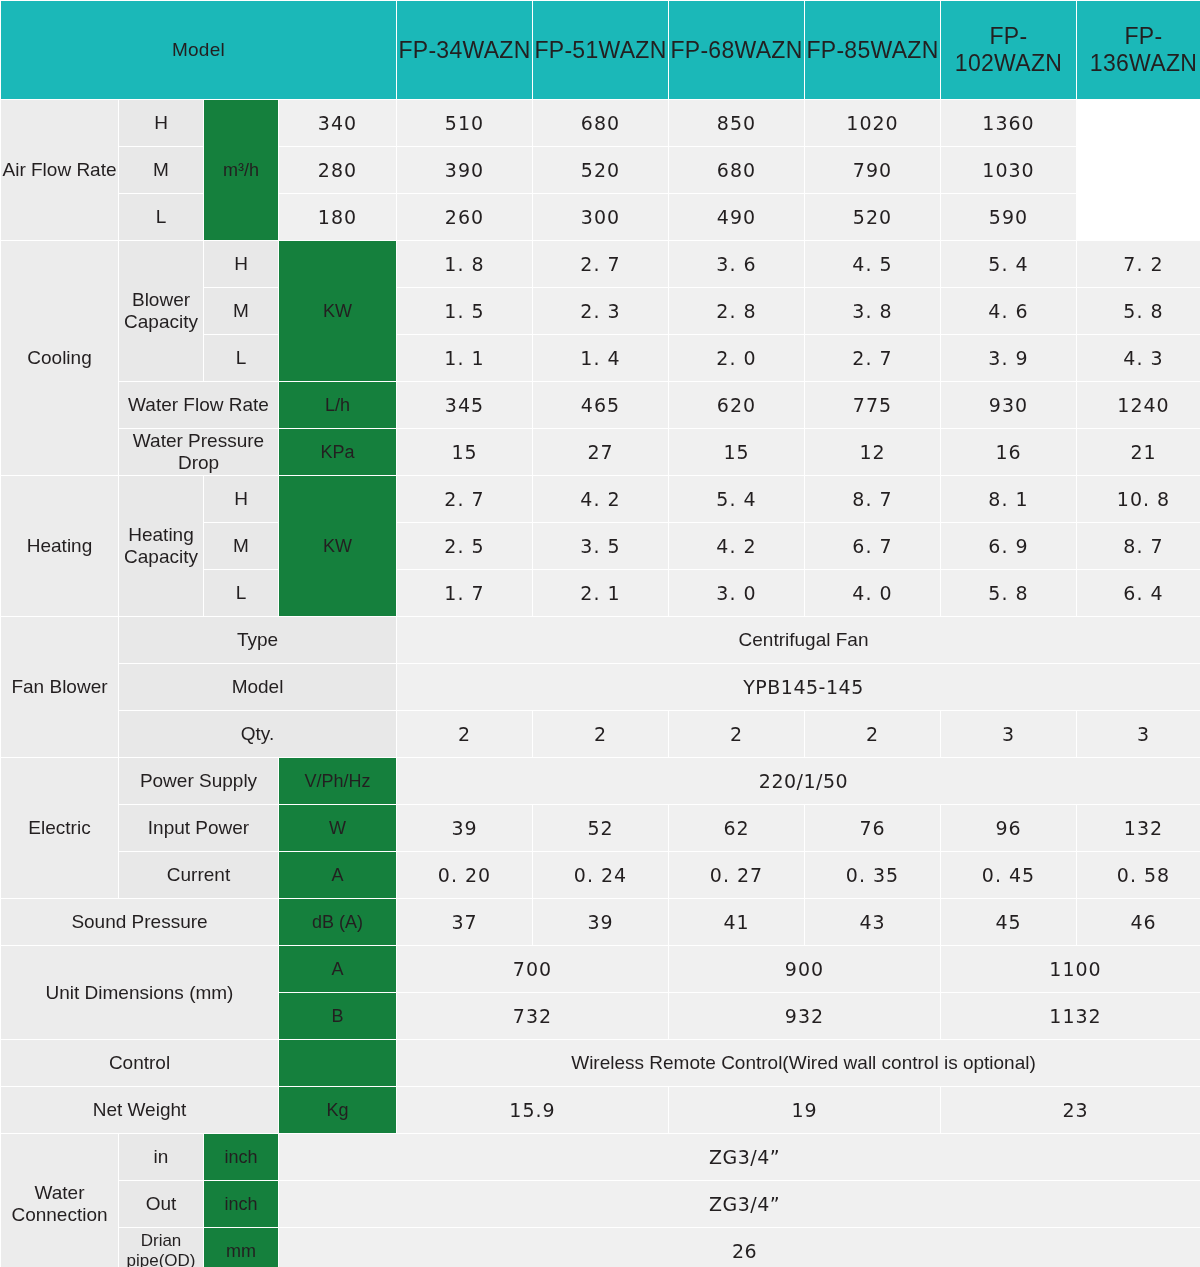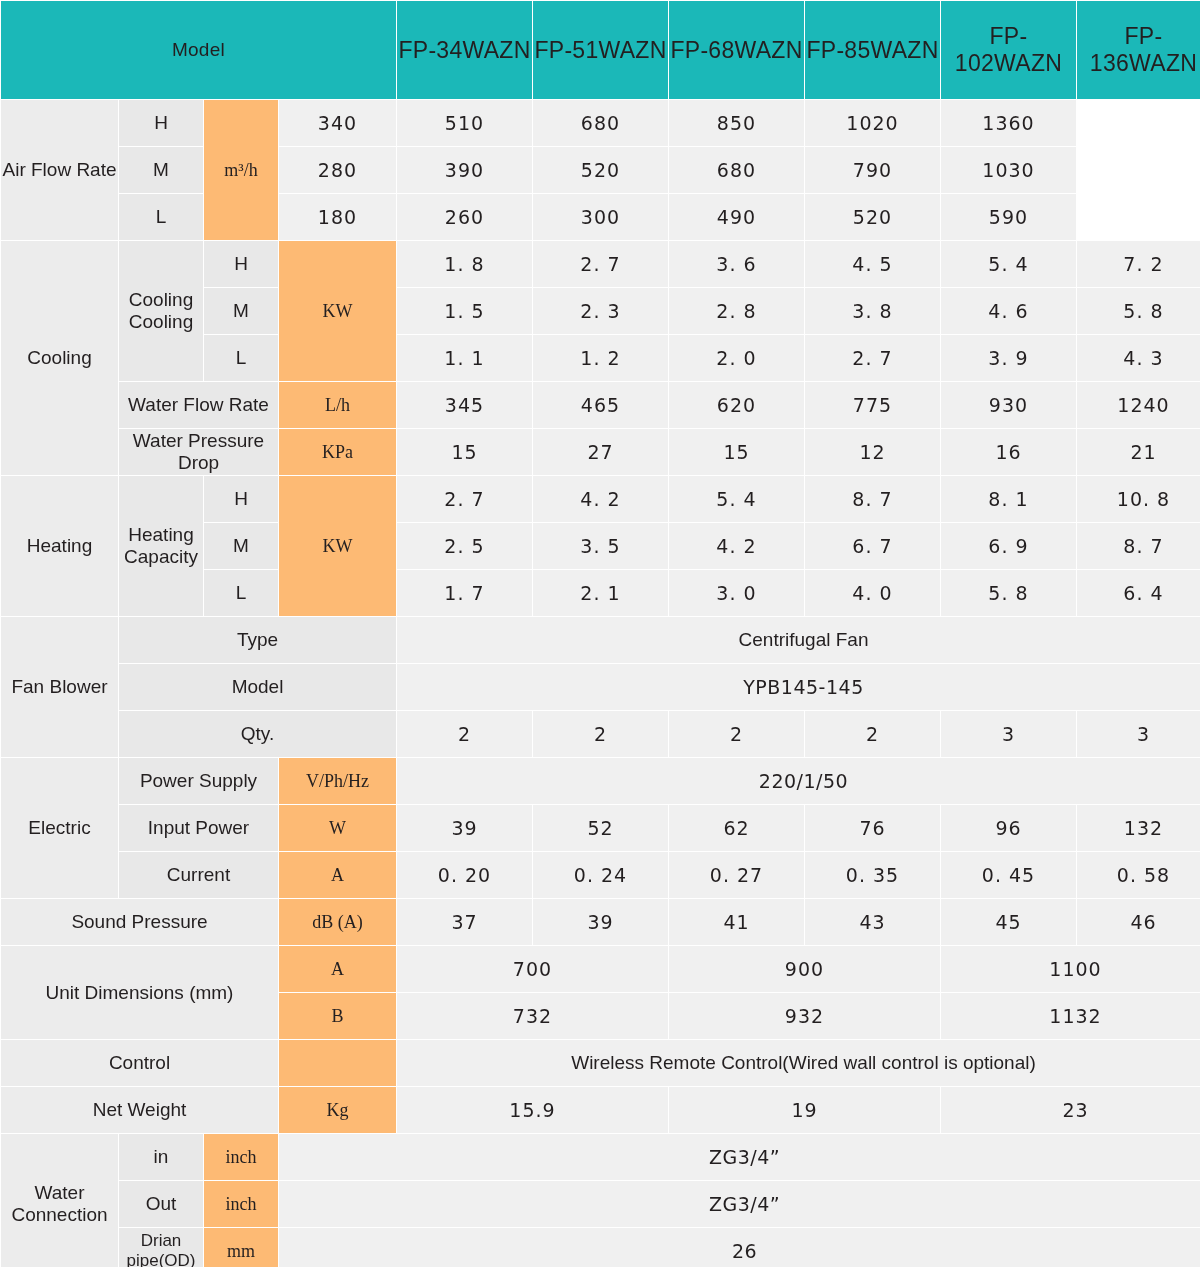--- a/index.html
+++ b/index.html
@@ -40,24 +40,24 @@
   .lbl {
     background: #ececec;
     font-size: 19px;
     margin-left: 48px;
   }
   .lbl2 {
     background: #e8e8e8;
     font-size: 19px;
   }
   .unit {
-    background: #fdba74;
+    background: #15803d;
     font-size: 18px;
     font-weight: bold;
-    font-family: Liberation Serif, serif;
+    font-family: Liberation Sans, sans-serif;
   }
   .val {
     background: #f0f0f0;
     font-size: 19px;
     font-weight: bold;
     font-family: "DejaVu Sans", sans-serif;
     letter-spacing: 1px;
   }
   .val-span {
     background: #f0f0f0;
@@ -129,21 +129,21 @@
     <td class="val">180</td>
     <td class="val">260</td>
     <td class="val">300</td>
     <td class="val">490</td>
     <td class="val">520</td>
     <td class="val">590</td>
   </tr>
 
   <tr class="r">
     <td class="lbl" rowspan="5">Cooling</td>
-    <td class="lbl2" rowspan="3" style="width:85px">Cooling Cooling</td>
+    <td class="lbl2" rowspan="3" style="width:85px">Blower Capacity</td>
     <td class="lbl2" style="width:52px">H</td>
     <td class="unit" rowspan="3">KW</td>
     <td class="val">1. 8</td>
     <td class="val">2. 7</td>
     <td class="val">3. 6</td>
     <td class="val">4. 5</td>
     <td class="val">5. 4</td>
     <td class="val">7. 2</td>
   </tr>
   <tr class="r">
@@ -151,21 +151,21 @@
     <td class="val">1. 5</td>
     <td class="val">2. 3</td>
     <td class="val">2. 8</td>
     <td class="val">3. 8</td>
     <td class="val">4. 6</td>
     <td class="val">5. 8</td>
   </tr>
   <tr class="r">
     <td class="lbl2">L</td>
     <td class="val">1. 1</td>
-    <td class="val">1. 2</td>
+    <td class="val">1. 4</td>
     <td class="val">2. 0</td>
     <td class="val">2. 7</td>
     <td class="val">3. 9</td>
     <td class="val">4. 3</td>
   </tr>
   <tr class="r">
     <td class="lbl2" colspan="2">Water Flow Rate</td>
     <td class="unit">L/h</td>
     <td class="val">345</td>
     <td class="val">465</td>

